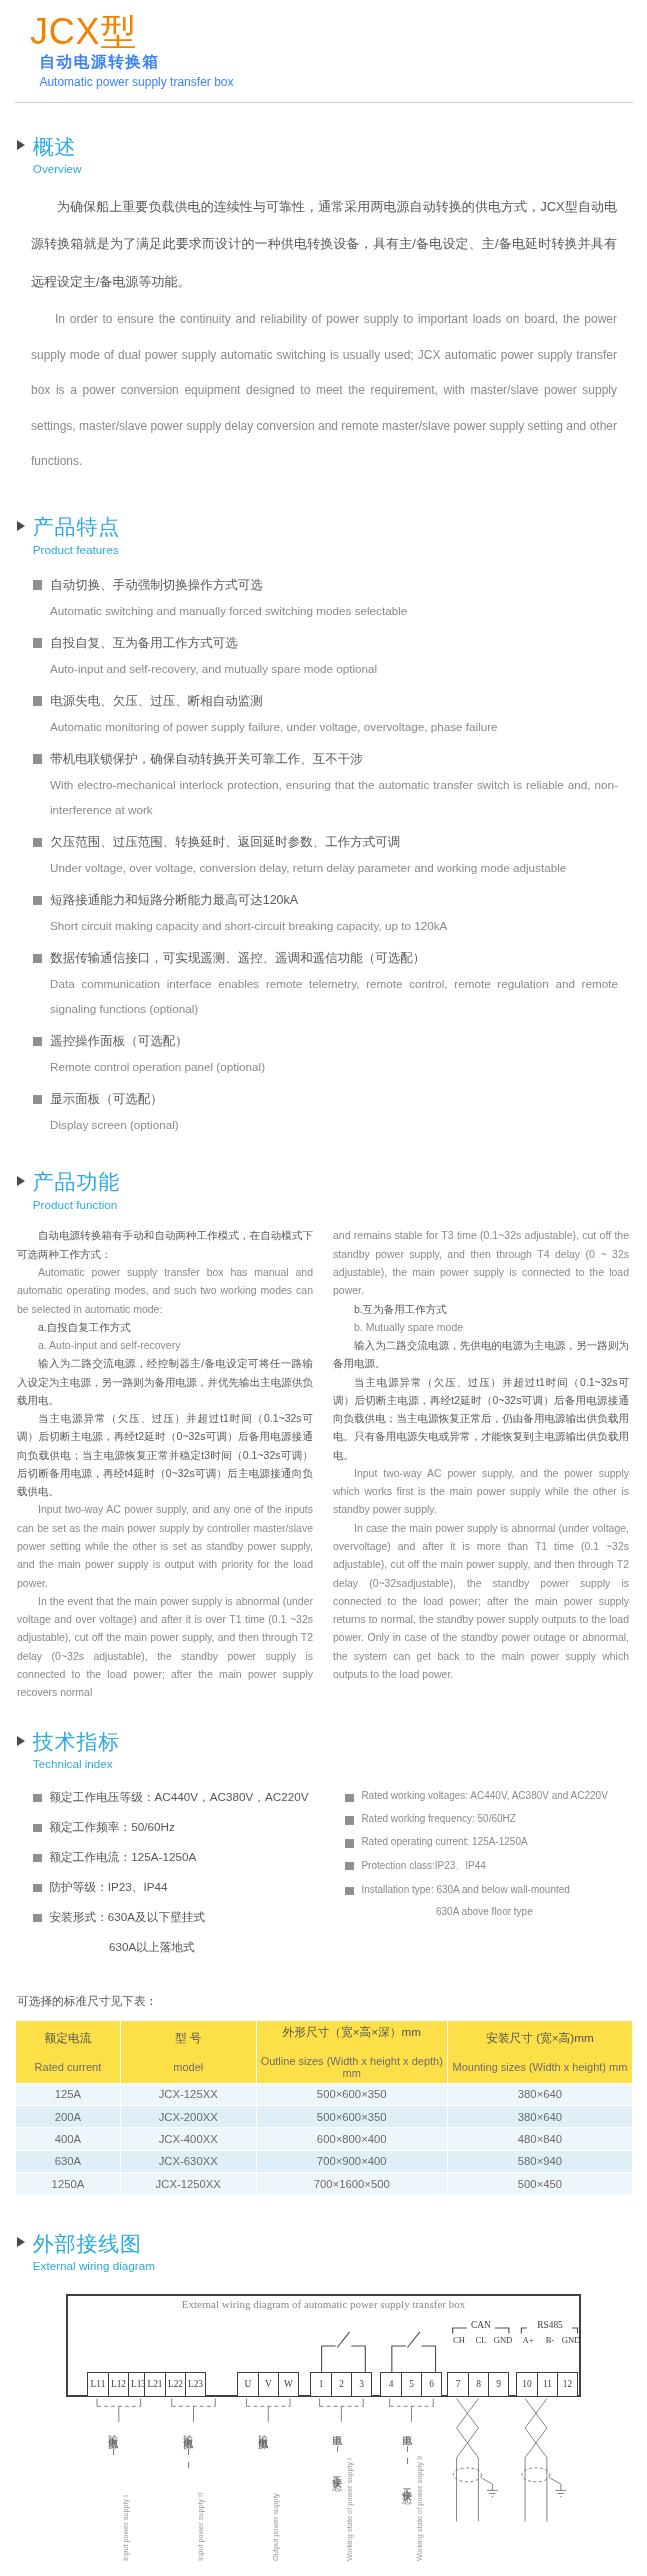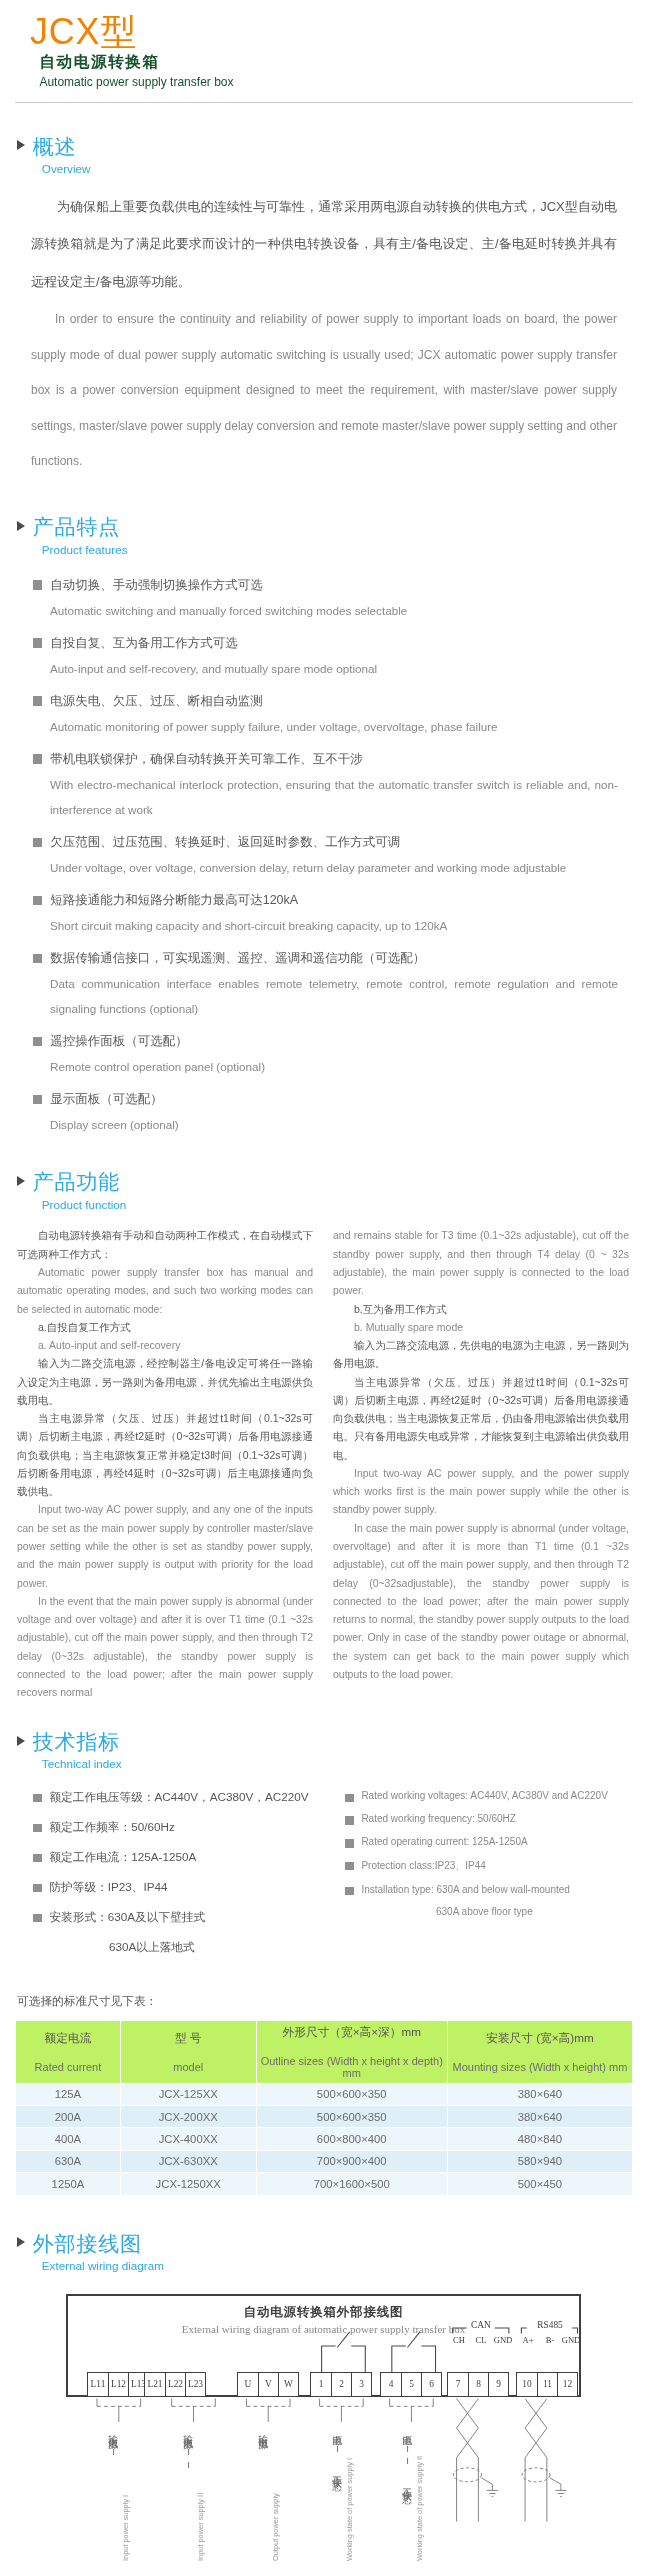--- a/index.html
+++ b/index.html
@@ -3,32 +3,32 @@
 <meta charset="utf-8">
 <style>
   * { box-sizing: border-box; }
   html,body { margin:0; padding:0; background:#fff; }
   body { width:648px; height:2576px; overflow:hidden; position:relative;
          font-family:"Liberation Sans","DejaVu Sans",sans-serif; }
 
   
   .header { display:flex; align-items:flex-start; padding:12.5px 0 0 30px;flex-direction:column; }
   .brand { color:#F08300; font-size:36px; line-height:1.05; letter-spacing:0.8px; font-weight:400; }
-  .header-right { margin-left:9.4px; color:#14532d; padding-top:1.6px; }
+  .header-right { margin-left:9.4px; color:#3b82f6; padding-top:1.6px; }
   .ht-zh { font-size:15.6px; font-weight:bold; letter-spacing:1.6px; }
   .ht-en { font-size:12px; margin-top:2.3px; font-weight:400; }
   .rule { border:none; border-top:0.8px solid #cdcdcd; margin:12.5px 15px 0 15px; }
 
   
   .sec-head { display:flex; padding-left:17px; }
   .tri { width:0; height:0; border-left:8.6px solid #4a4a4a;
          border-top:5.5px solid transparent; border-bottom:5.5px solid transparent;
          margin:7.8px 7.8px 0 0; flex:none; }
   .sec-titles h2 { margin:0; color:#2BA9E0; font-size:21px; font-weight:500; letter-spacing:0.8px; }
-  .sec-sub { color:#2BA9E0; font-size:11.7px; margin-top:1.6px;margin-left:9px; }
+  .sec-sub { color:#2BA9E0; font-size:11.7px; margin-top:1.6px; }
 
   
   .sec-overview { margin-top:30px; }
   .overview-zh { margin:12.5px 31px 0; color:#595757; font-size:13px; line-height:2.9;
                  text-indent:2em; text-align:justify; }
   .overview-en { margin:1.6px 31px 0; color:#8a8a8a; font-size:12px; line-height:2.95;
                  text-indent:2em; text-align:justify; }
 
   
   .sec-features { margin-top:34px; }
@@ -59,21 +59,21 @@
   .tech-col li.cont { margin-left:76px; }
   .en-col li.cont { margin-left:91px; }
 
   
   .sizes-note-zh { margin:23.4px 0 0 17px; color:#595757; font-size:11.7px; }
   .sizes-note-en { margin:2.3px 0 0 17px; color:#8a8a8a; font-size:10.5px; }
   table.spec { border-collapse:collapse; margin:11px 15px 0; width:618px; table-layout:fixed; }
   .spec col.c1 { width:17%; } .spec col.c2 { width:22%; }
   .spec col.c3 { width:31%; } .spec col.c4 { width:30%; }
   .spec th, .spec td { border:1.6px solid #fff; text-align:center; }
-  .spec thead th { background:#bef264; font-weight:normal; padding:3.9px 2.3px; }
+  .spec thead th { background:#fde047; font-weight:normal; padding:3.9px 2.3px; }
   .th-zh { font-size:11.7px; color:#555; }
   .th-en { font-size:11px; color:#6d6d6d; margin-top:15px; }
   .spec tbody td { font-size:11.3px; color:#6b6b6b; padding:4.7px 2.3px; }
   .spec tbody tr:nth-child(odd) td { background:#EDF6FB; }
   .spec tbody tr:nth-child(even) td { background:#DEEFF8; }
 
   
   .sec-wiring { margin-top:34px; }
   .wire-wrap { position:relative; width:515px; margin:22px 0 0 66px; }
   .wire-box { position:relative; height:103px; border:2.3px solid #3f3f3f; background:#fff; }
@@ -359,21 +359,20 @@
   <div class="sec-head">
     <span class="tri"></span>
     <div class="sec-titles">
       <h2>外部接线图</h2>
       <div class="sec-sub">External wiring diagram</div>
     </div>
   </div>
 
   <div class="wire-wrap">
     <div class="wire-box">
-      <div class="wire-title-zh">自动电源转换箱外部接线图</div>
       <div class="wire-title-en">External wiring diagram of automatic power supply transfer box</div>
 
       <svg class="wire-svg" width="515" height="103" viewBox="0 0 660 132">
         <g stroke="#4a4a4a" stroke-width="1.4" fill="none">
 
           <path d="M325,101 V64 H343"></path>
             <path d="M381,101 V64 H363"></path>
             <path d="M345,66 L361,46"></path>
 
           <path d="M415,101 V64 H433"></path>

